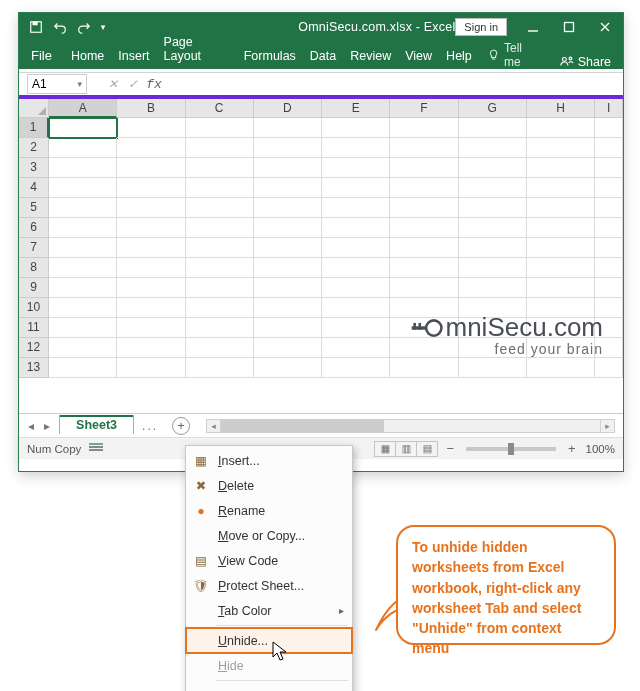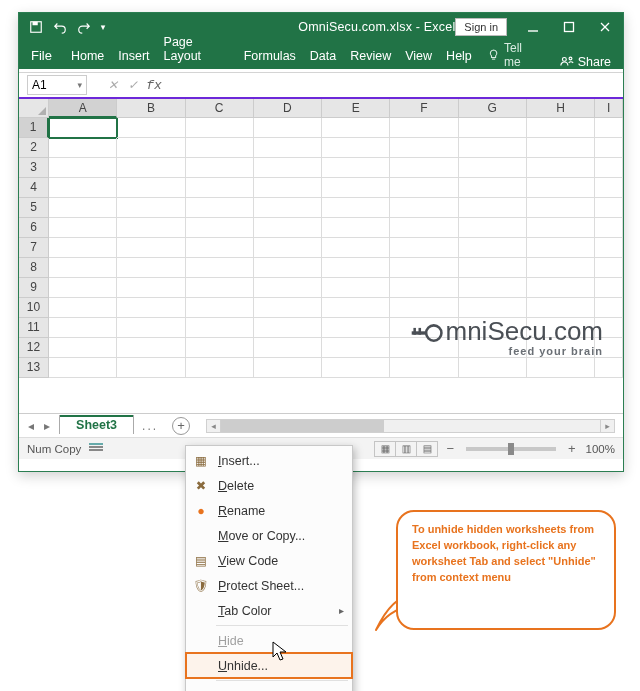--- a/index.html
+++ b/index.html
@@ -17,21 +17,21 @@
 .wctrl div { width: 36px; height: 28px; display:flex; align-items:center; justify-content:center; color:#fff; }
 .wctrl svg { width:12px; height:12px; }
 
 .ribbon-tabs { height: 28px; background:#217346; display:flex; align-items:flex-end; color:#fff; font-size:12.5px; }
 .ribbon-tabs .tab { padding: 5px 7px 6px 7px; cursor:default; }
 .ribbon-tabs .tab.file { padding-left:12px; padding-right:12px; font-size:13px;}
 .ribbon-tabs .tellme-wrap { display:flex; align-items:center; gap:4px; padding:0 8px; color:#d8ece1; font-size:12px;}
 .ribbon-tabs .share { margin-left:auto; display:flex; align-items:center; gap:4px; padding:0 12px; color:#fff;}
 .ribbon-border { height:4px; background:#fff; border-bottom:1px solid #d4d4d4;}
 
-.formula-bar { height:26px; background:#fff; border-bottom:2px solid #6d28d9; display:flex; align-items:center; font-size:12px; }
+.formula-bar { height:26px; background:#fff; border-bottom:4px solid #6d28d9; display:flex; align-items:center; font-size:12px; }
 .namebox { width:60px; margin-left:8px; padding:2px 4px; border:1px solid #ccc; font-size:12px; display:flex; align-items:center; justify-content:space-between;}
 .namebox span.dd { color:#777; font-size:9px;}
 .fb-sep { width:16px; }
 .fb-btn { width:20px; text-align:center; color:#aaa; font-style:italic;}
 .fb-fx { width:22px; text-align:center; color:#666; font-style:italic; font-family:Liberation Mono, monospace; font-size:13px;}
 .fb-input { flex:1; height:20px; border:none; padding:0 6px; }
 
 .grid-area { position:relative; background:#fff; height: 314px; display:flex; flex-direction:column; }
 .col-hdr-row { height:19px; display:flex; background:#e6e6e6;}
 .corner { width:30px; border-right:1px solid #ccc; border-bottom:1px solid #ccc; background:#e6e6e6; position:relative;}
@@ -39,22 +39,22 @@
 .col-hdr { flex:1; min-width:0; border-right:1px solid #ccc; border-bottom:1px solid #ccc; text-align:center; font-size:12px; color:#444; line-height:18px; background:#e6e6e6;}
 .col-hdr.sel { background:#d2d2d2; border-bottom:2px solid #217346;}
 .rows-wrap { flex:1; overflow:hidden; position:relative;}
 .row { height:20px; display:flex;}
 .row-hdr { width:30px; border-right:1px solid #ccc; border-bottom:1px solid #ccc; text-align:center; font-size:12px; color:#444; line-height:19px; background:#e6e6e6;}
 .row-hdr.sel { background:#d2d2d2; border-right:2px solid #217346;}
 .cell { flex:1; min-width:0; border-right:1px solid #dcdcdc; border-bottom:1px solid #dcdcdc;}
 .cell.sel { outline:2px solid #217346; outline-offset:-1px;}
 
 .logo { position:absolute; right:20px; bottom:56px; font-family:Georgia,'Times New Roman',serif; color:#4a4f55; text-align:right;}
-.logo .main { font-size:26px; font-weight:500; display:flex; align-items:flex-end; gap:2px;}
-.logo .tag { font-size:11px; letter-spacing:1px; color:#6a6f75; margin-top:-2px;font-weight:bold;}
+.logo .main { font-size:26px; font-weight:500; display:flex; align-items:center; gap:2px;}
+.logo .tag { font-size:14px; letter-spacing:1px; color:#6a6f75; margin-top:-2px;}
 .logo svg { width:34px; height:28px; }
 
 .sheet-bar { height:24px; background:#fff; border-top:1px solid #ccc; display:flex; align-items:center; font-size:12px;}
 .sheet-nav { display:flex; gap:4px; padding:0 6px; color:#777;}
 .sheet-nav span { padding:0 3px;}
 .sheet-tab { padding:2px 16px 2px 16px; border:1px solid #aaa; border-bottom:none; background:#fff; font-weight:600; font-size:12.5px; color:#217346; position:relative; top:-1px;}
 .sheet-tab::before { content:''; position:absolute; left:0; top:-1px; width:100%; height:0; border-top:2px solid #217346;}
 .sheet-dots { padding:0 8px; color:#777; letter-spacing:2px;}
 .sheet-add { width:18px; height:18px; border:1px solid #999; border-radius:50%; display:flex; align-items:center; justify-content:center; color:#666; margin-left:6px; font-size:13px;}
 .hscroll-track { flex:1; margin:0 8px 0 16px; height:14px; background:#f0f0f0; border:1px solid #d0d0d0; position:relative;}
@@ -77,21 +77,21 @@
 .ctx-item.sel { outline:2px solid #e8731e; outline-offset:-1px; background:#fdf3eb;}
 .ctx-item .ico { position:absolute; left:6px; width:18px; text-align:center; color:#8a6b3e;}
 .ctx-item .arrow { margin-left:auto; margin-right:8px; color:#666; font-size:10px;}
 .ctx-sep { height:1px; background:#e0e0e0; margin:2px 4px 2px 30px;}
 .ctx-item u { text-decoration:underline;}
 
 .cursor { position:absolute; left:272px; top:641px; z-index:60;}
 .cursor svg { width:18px; height:22px; }
 
 .callout { position:absolute; left:370px; top:510px; width:246px; height:120px; z-index:40;}
-.callout-body { position:absolute; right:0; top:0; width:220px; height:120px; border:2px solid #e8731e; border-radius:18px; background:#fff; padding:10px 14px; font-size:11px; color:#e8731e; font-weight:600; line-height:1.45; font-family:'Comic Sans MS','Segoe UI',sans-serif;}
+.callout-body { position:absolute; right:0; top:15px; width:220px; height:120px; border:2px solid #e8731e; border-radius:18px; background:#fff; padding:10px 14px; font-size:14px; color:#e8731e; font-weight:600; line-height:1.45; font-family:'Comic Sans MS','Segoe UI',sans-serif;}
 .callout-tail { position:absolute; left:4px; top:76px;}
 .callout-tail svg { width:42px; height:46px;}
 
 .macro-icon { width:14px; height:12px; display:inline-flex; flex-direction:column; gap:1px; margin-left:8px;}
 .macro-icon span { height:2px; background:#888;}
 .macro-icon span:first-child { background:#6aa;}
 </style>
 </head>
 <body>
 
@@ -427,25 +427,25 @@
     </div>
   <div class="ctx-item">
       <span class="ico">🛡</span>
       <span><u>P</u>rotect Sheet...</span>
     </div>
   <div class="ctx-item">
       <span><u>T</u>ab Color</span>
       <span class="arrow">▸</span>
     </div>
   <div class="ctx-sep"></div>
+  <div class="ctx-item sel">
+      <span><u>U</u>nhide...</span>
+    </div>
   <div class="ctx-item disabled">
       <span><u>H</u>ide</span>
-    </div>
-  <div class="ctx-item sel">
-      <span><u>U</u>nhide...</span>
     </div>
   <div class="ctx-sep"></div>
   <div class="ctx-item">
       <span><u>S</u>elect All Sheets</span>
     </div>
 </div>
 
 <div class="cursor">
   <svg viewBox="0 0 18 22">
       <path d="M1 1 L1 16 L5 12 L8 19 L11 18 L8 11 L14 11 Z" fill="#fff" stroke="#000" stroke-width="1"></path>

